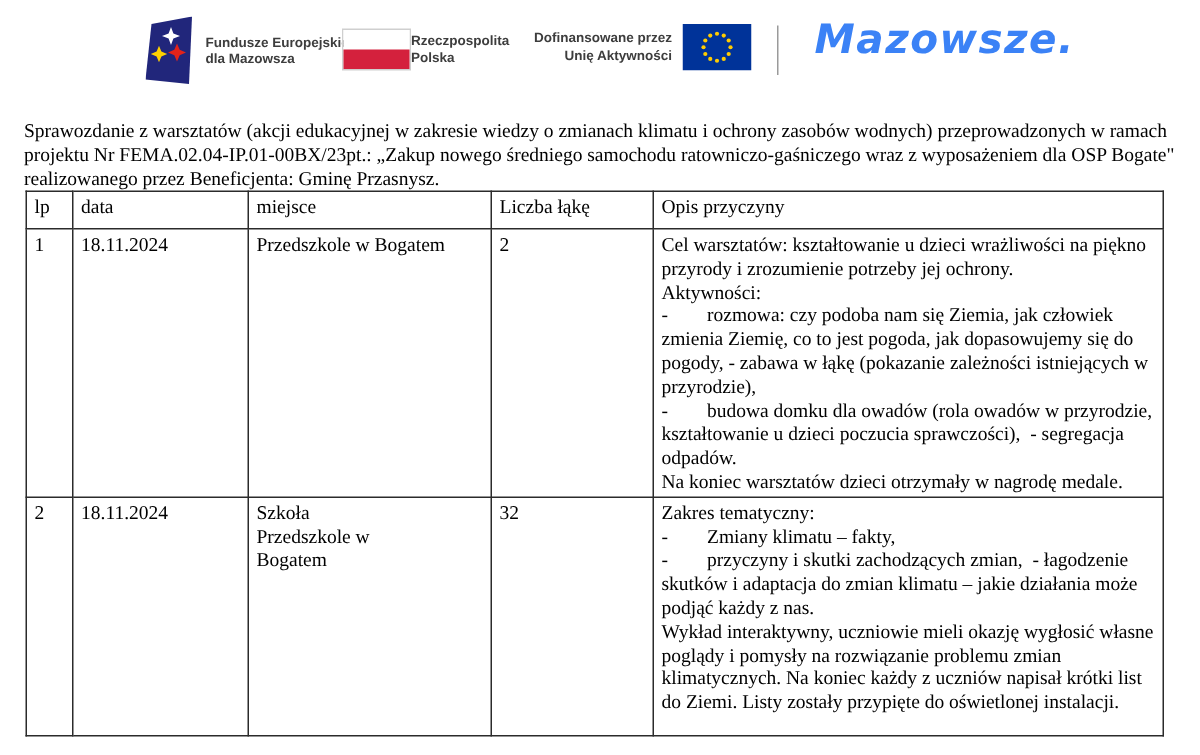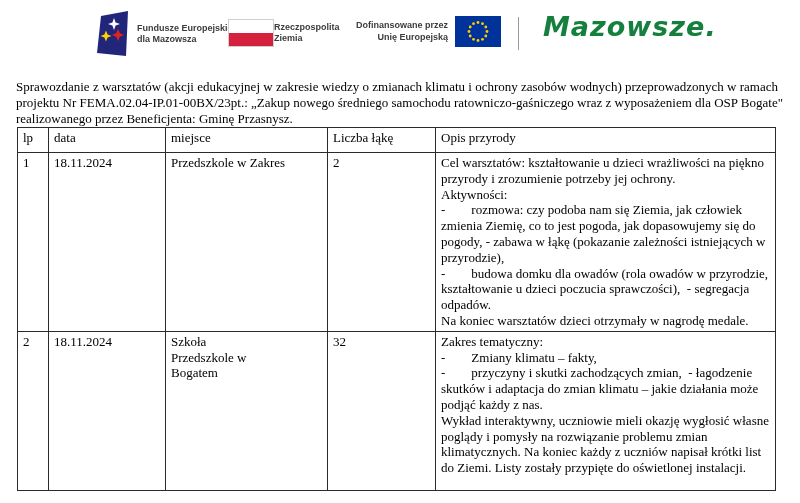--- a/index.html
+++ b/index.html
@@ -27,21 +27,21 @@
   .pl-flag { width: 46px; height: 28px; border: 1px solid #cfcfcf; }
   .pl-flag .pl-white { height: 13px; background: #ffffff; }
   .pl-flag .pl-red { height: 13px; background: #d4213d; }
   .lg-ue { left: 352px; top: 16px; }
   .lg-ue .logo-caption { text-align: right; margin-right: 7px; width: 96px; }
   .lg-mazowsze { left: 543px; top: 12px; display: block; }
   .mazowsze-title {
     font-family: "DejaVu Sans", sans-serif;
     font-weight: bold; font-style: italic;
     font-size: 27px; line-height: 30px; letter-spacing: 1px;
-    color: #15803d; white-space: nowrap;
+    color: #3b82f6; white-space: nowrap;
   }
   .mazowsze-subtitle {
     font-family: "Liberation Sans", sans-serif;
     font-size: 9px; color: #9b9b9b; text-align: right;
     margin-top: -3px; padding-right: 8px;
   }
   .vert-divider { position: absolute; left: 518px; top: 17px; width: 1px; height: 33px; background: #9a9a9a; }
 
   
   .intro {
@@ -87,28 +87,28 @@
       </div>
     </div>
 
     <div class="logo-group lg-polska">
       <div class="pl-flag">
         <div class="pl-white"></div>
         <div class="pl-red"></div>
       </div>
       <div class="logo-caption">
         <div>Rzeczpospolita</div>
-        <div>Ziemia</div>
+        <div>Polska</div>
       </div>
     </div>
 
     <div class="logo-group lg-ue">
       <div class="logo-caption">
         <div>Dofinansowane przez</div>
-        <div>Unię Europejską</div>
+        <div>Unię Aktywności</div>
       </div>
       <svg width="46" height="31" viewBox="0 0 46 31" aria-hidden="true">
         <rect x="0" y="0" width="46" height="31" fill="#003399"></rect>
         <g fill="#FFCC00">
           <circle cx="23" cy="6.5" r="1.4"></circle>
           <circle cx="27.5" cy="7.7" r="1.4"></circle>
           <circle cx="30.8" cy="11" r="1.4"></circle>
           <circle cx="32" cy="15.5" r="1.4"></circle>
           <circle cx="30.8" cy="20" r="1.4"></circle>
           <circle cx="27.5" cy="23.3" r="1.4"></circle>
@@ -139,28 +139,28 @@
         <col style="width:162px">
         <col style="width:108px">
         <col style="width:340px">
     </colgroup>
     <thead>
       <tr class="hdr">
         <th>lp</th>
         <th>data</th>
         <th>miejsce</th>
         <th>Liczba łąkę</th>
-        <th>Opis przyrody</th>
+        <th>Opis przyczyny</th>
       </tr>
     </thead>
     <tbody>
       <tr class="r1">
         <td>1</td>
         <td>18.11.2024</td>
-        <td class="pre">Przedszkole w Zakres</td>
+        <td class="pre">Przedszkole w Bogatem</td>
         <td>2</td>
         <td class="pre">Cel warsztatów: kształtowanie u dzieci wrażliwości na piękno przyrody i zrozumienie potrzeby jej ochrony.
 Aktywności:
 -        rozmowa: czy podoba nam się Ziemia, jak człowiek zmienia Ziemię, co to jest pogoda, jak dopasowujemy się do pogody, - zabawa w łąkę (pokazanie zależności istniejących w przyrodzie),
 -        budowa domku dla owadów (rola owadów w przyrodzie, kształtowanie u dzieci poczucia sprawczości),  - segregacja odpadów.
 Na koniec warsztatów dzieci otrzymały w nagrodę medale.</td>
       </tr>
       <tr class="r2">
         <td>2</td>
         <td>18.11.2024</td>

